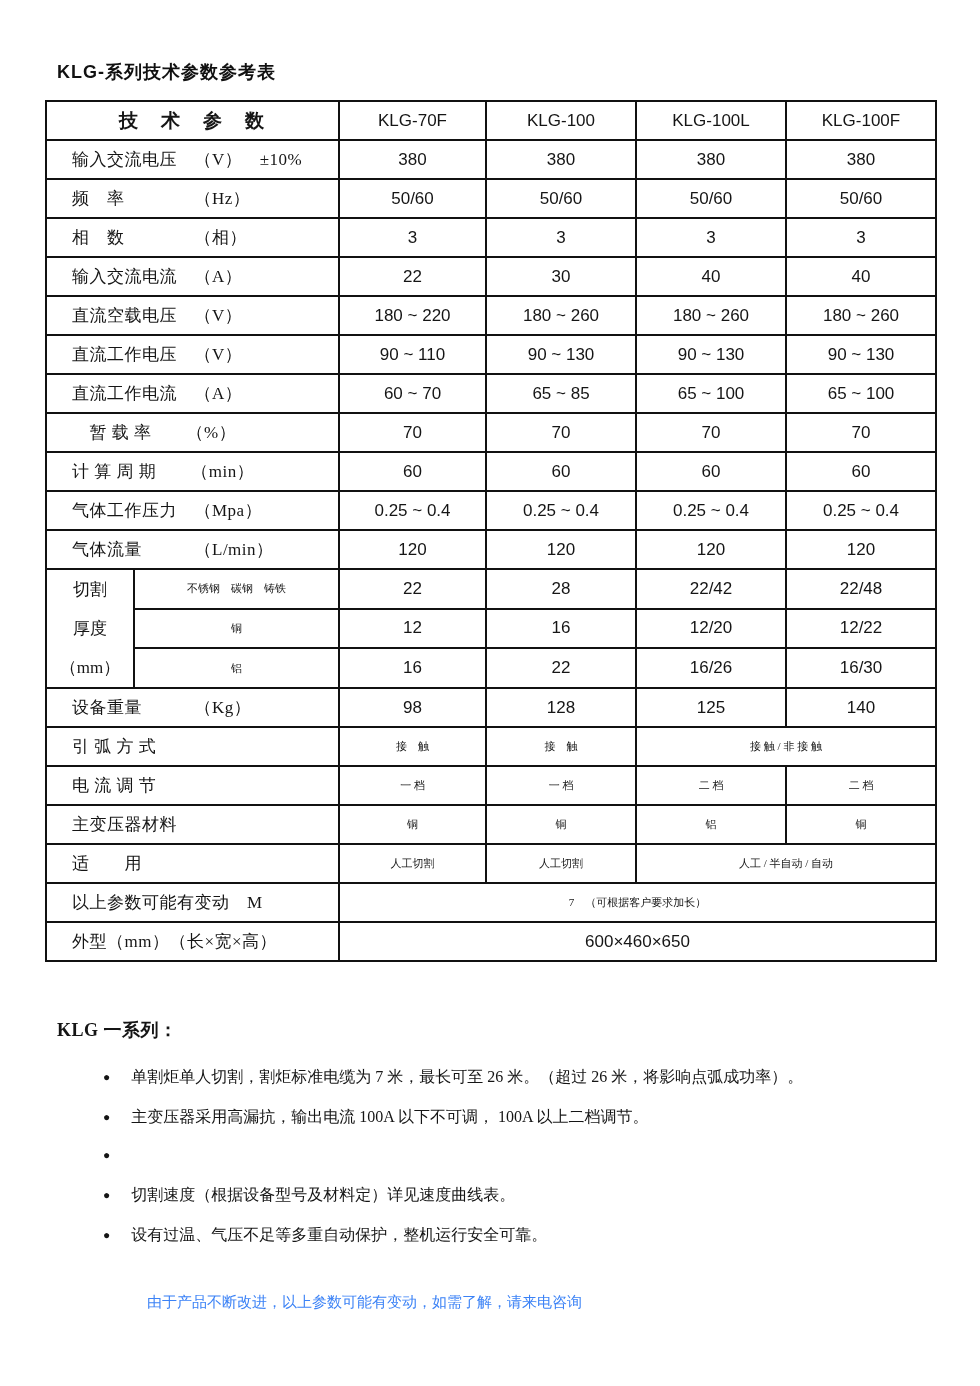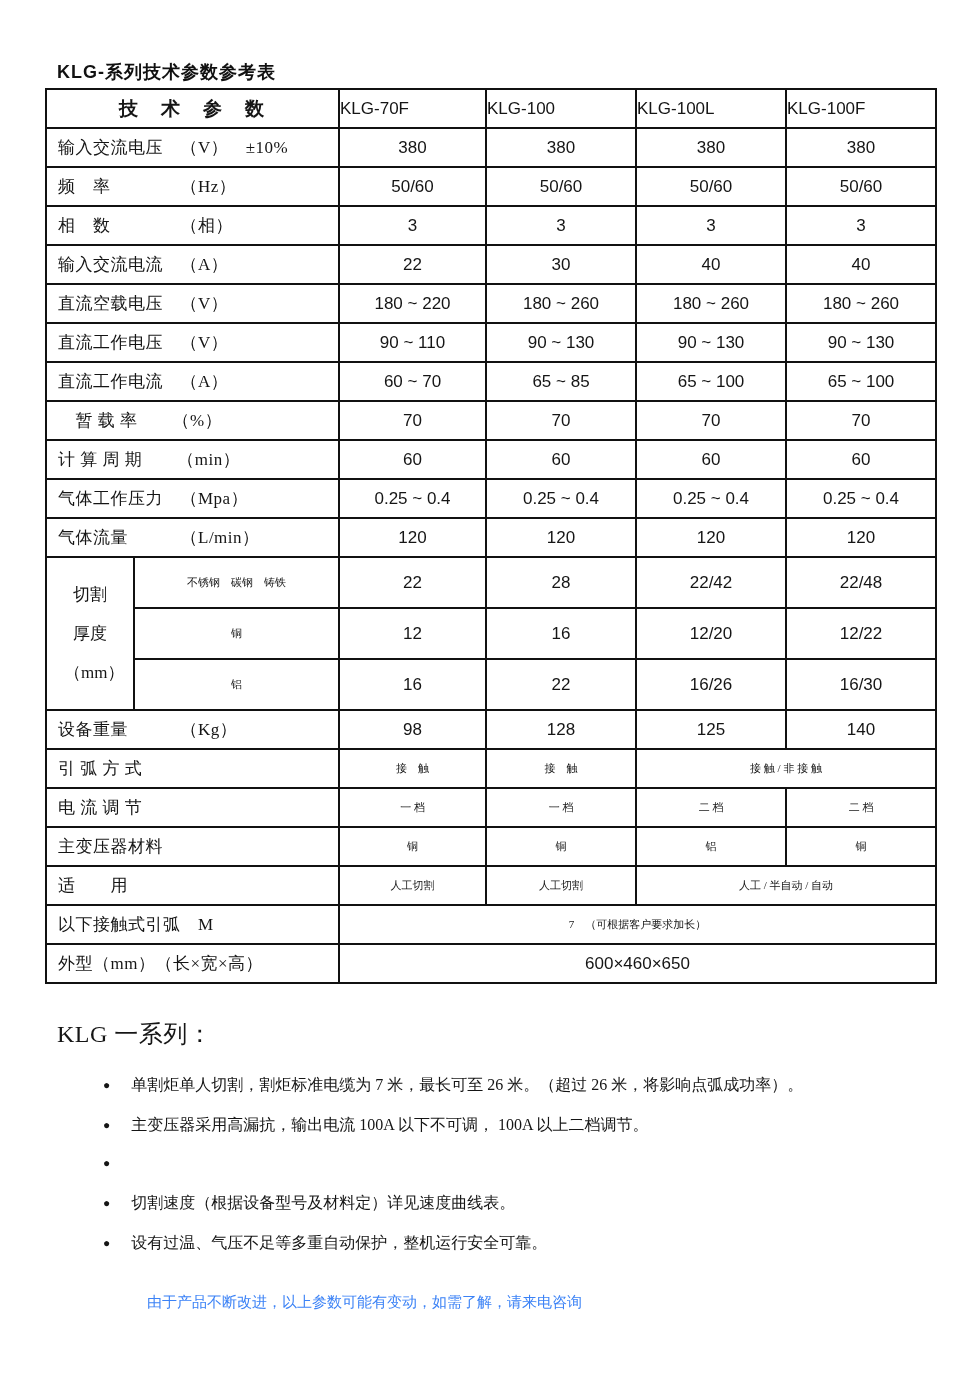--- a/index.html
+++ b/index.html
@@ -13,71 +13,72 @@
   .page { position: absolute; inset: 0; background: #fff; }
 
   .doc-title {
     position: absolute; left: 57px; top: 60px;
     font-family: "Liberation Sans", sans-serif;
     font-weight: bold; font-size: 18px; letter-spacing: 1px;
     color: #111;
   }
 
   table.spec {
-    position: absolute; left: 45px; top: 88px;
+    position: absolute; left: 45px; top: 100px;
     width: 890px;
     border-collapse: collapse;
     table-layout: fixed;
     border-radius: 29px;
   }
   table.spec td {
     border: 2px solid #111;
     vertical-align: middle;
     overflow: hidden;
   }
   table.spec tr { height: 39px; }
   tr.hdr-row { height: 38px; }
 
   td.hdr-param {
     text-align: center;
     font-size: 19px; font-weight: bold;
     letter-spacing: 2px;
   }
   td.hdr-model {
+    text-align: center;
     font-family: "Liberation Sans", sans-serif;
     font-size: 17px;
   }
   td.lbl {
-    padding-left: 11px;
+    padding-left: 25px;
     font-size: 17px;
     white-space: pre;
     letter-spacing: 0.5px;
   }
   td.val {
     text-align: center;
     font-family: "Liberation Sans", sans-serif;
     font-size: 17px;
     white-space: pre;
   }
   td.mat {
     font-family: "Liberation Serif", serif;
     font-size: 11px;
   }
   td.cutlbl {
     text-align: center;
     font-size: 17px;
-    padding: 17px;
+    padding: 0;
   }
   td.cutlbl div { height: 39px; line-height: 39px; }
 
   .features {
     position: absolute; left: 57px; top: 1018px; width: 870px;
   }
   .features-heading {
-    font-size: 24px; font-weight: normal; letter-spacing: 0.5px;
+    font-size: 18px; font-weight: bold; letter-spacing: 0.5px;
   }
   .features ul { list-style: none; margin-top: 26px; margin-left: 46px; }
   .features li {
     display: flex; align-items: baseline;
     margin-bottom: 21px;
     font-size: 16px; line-height: 17px;
     color: #151515;
   }
   .features .dot {
     font-size: 12px; margin-right: 21px; flex: 0 0 auto;
@@ -247,21 +248,21 @@
       <td class="val mat">铝</td>
       <td class="val mat">铜</td>
     </tr>
     <tr>
       <td class="lbl" colspan="2">适　　用</td>
       <td class="val mat">人工切割</td>
       <td class="val mat">人工切割</td>
       <td class="val mat" colspan="2">人工 / 半自动 / 自动</td>
     </tr>
     <tr>
-      <td class="lbl" colspan="2">以下接触式引弧　M</td>
+      <td class="lbl" colspan="2">以上参数可能有变动　M</td>
       <td class="val mat" colspan="4">7　（可根据客户要求加长）</td>
     </tr>
     <tr>
       <td class="lbl" colspan="2">外型（mm）（长×宽×高）</td>
       <td class="val" colspan="4">600×460×650</td>
     </tr>
   </tbody>
     </table>
 
   <div class="features">

